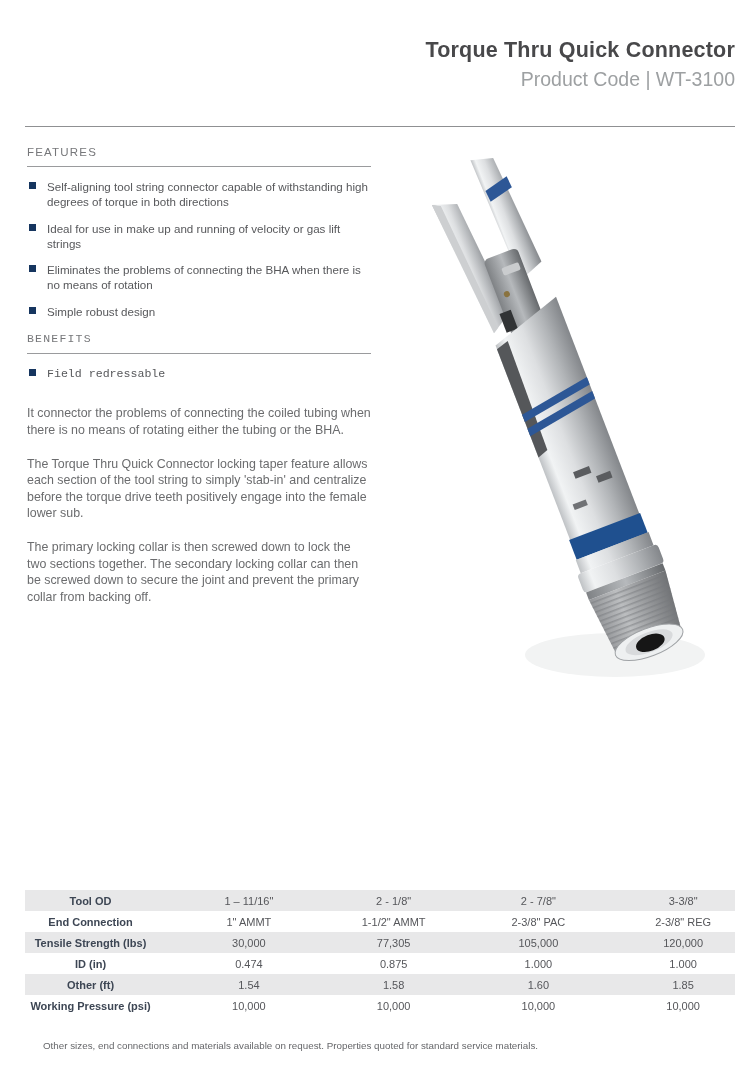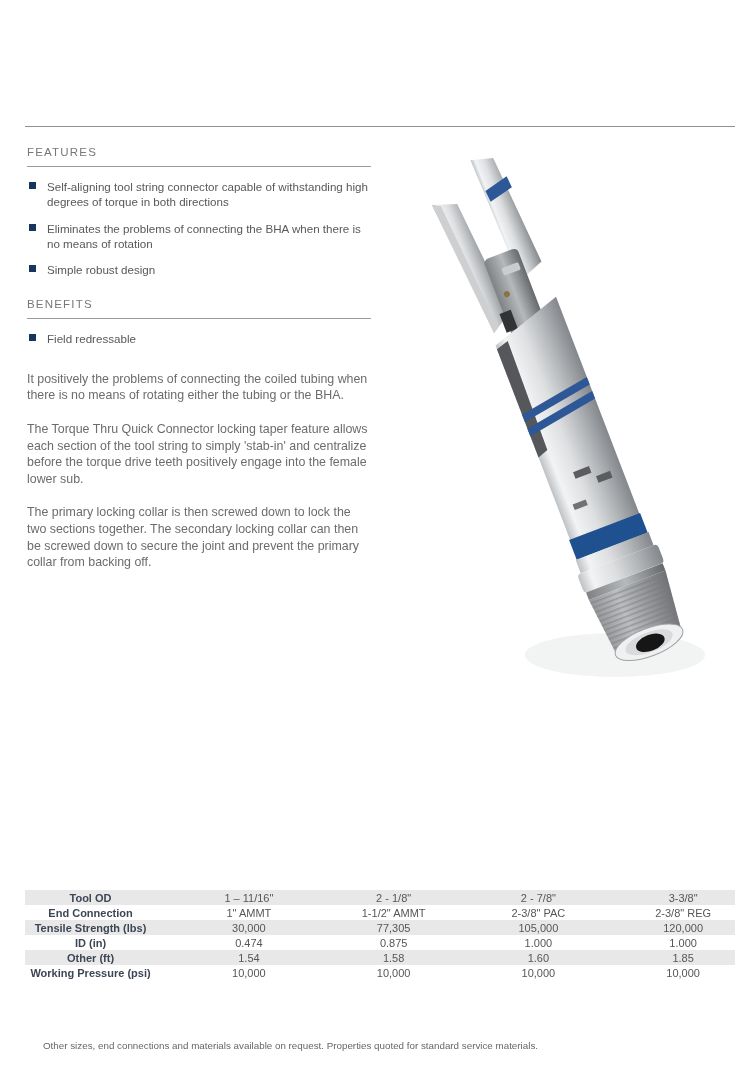--- a/index.html
+++ b/index.html
@@ -11,54 +11,62 @@
   .subtitle{font-size:19.5px;color:#9da0a2;font-weight:400;line-height:1.25;margin-top:3px;}
   .rule-top{position:absolute;top:126px;left:25px;width:710px;border-top:1px solid #8f9092;}
   
   .leftcol{position:absolute;left:27px;top:146px;width:346px;}
   .sec-head{font-size:11.5px;color:#76777a;letter-spacing:1.2px;margin:0 0 8px 0;font-weight:400;}
   .sec-rule{border:none;border-top:1px solid #9a9b9d;margin:0 0 12px 0;width:344px;}
   ul.blist{list-style:none;margin:0;padding:0;}
   ul.blist li{display:flex;margin:0 0 11px 0;}
   .sq{width:7px;height:7px;background:#16355f;margin:3px 11px 0 2px;flex:none;}
   .btxt{font-size:11.6px;color:#57585b;line-height:1.32;}
-  .benefits-block{margin-top:21px;}
+  .benefits-block{margin-top:13px;font-family:Liberation Mono, monospace;}
   .desc{margin-top:24px;}
   .lead{font-size:13.4px;font-weight:bold;color:#4c4d4f;line-height:1.3;margin:0 0 17px 0;}
   .para{font-size:12.4px;color:#6b6c6e;line-height:1.34;margin:0 0 17px 0;}
   
   .photo{position:absolute;left:375px;top:150px;width:360px;height:545px;}
   
   .spec{position:absolute;left:25px;top:890px;width:710px;}
-  .trow{display:flex;height:15px;align-items:center;gap:41px;}
+  .trow{display:flex;height:21px;align-items:center;gap:41px;}
   .trow:nth-child(odd){background:#e8e8e9;}
   .tlabel{width:24%;text-align:center;font-size:11px;font-weight:bold;color:#3d4654;}
   .tval{width:19%;text-align:center;font-size:11px;color:#55565a;}
   
   .footnote{position:absolute;left:43px;top:1040px;font-size:9.8px;color:#66676a;}
 </style>
 </head>
 <body>
 
 <div class="page">
 
+  <div class="hdr">
+    <div class="title">Torque Thru Quick Connector</div>
+    <div class="subtitle">Product Code | WT-3100</div>
+  </div>
   <div class="rule-top"></div>
 
   <div class="leftcol">
 
     <div>
       <div class="sec-head">FEATURES</div>
       <hr class="sec-rule">
       <ul class="blist">
         <li>
           <span class="sq"></span>
           <span class="btxt">Self-aligning tool string connector capable of withstanding high degrees of torque in both directions</span>
         </li>
         <li>
           <span class="sq"></span>
+          <span class="btxt">Ideal for use in make up and running of velocity or gas lift strings</span>
+        </li>
+        <li>
+          <span class="sq"></span>
           <span class="btxt">Eliminates the problems of connecting the BHA when there is no means of rotation</span>
         </li>
         <li>
           <span class="sq"></span>
           <span class="btxt">Simple robust design</span>
         </li>
       </ul>
     </div>
 
     <div class="benefits-block">
@@ -66,21 +74,21 @@
       <hr class="sec-rule">
       <ul class="blist">
         <li>
           <span class="sq"></span>
           <span class="btxt">Field redressable</span>
         </li>
       </ul>
     </div>
 
     <div class="desc">
-      <p class="para">It positively the problems of connecting the coiled tubing when there is no means of rotating either the tubing or the BHA.</p>
+      <p class="para">It connector the problems of connecting the coiled tubing when there is no means of rotating either the tubing or the BHA.</p>
       <p class="para">The Torque Thru Quick Connector locking taper feature allows each section of the tool string to simply 'stab-in' and centralize before the torque drive teeth positively engage into the female lower sub.</p>
       <p class="para">The primary locking collar is then screwed down to lock the two sections together. The secondary locking collar can then be screwed down to secure the joint and prevent the primary collar from backing off.</p>
     </div>
   </div>
 
   <svg class="photo" viewBox="0 0 360 545" width="360" height="545" aria-hidden="true">
     <defs>
       <linearGradient id="gm" x1="0" y1="0" x2="1" y2="0">
         <stop offset="0" stop-color="#bfc2c5"></stop>
           <stop offset="0.15" stop-color="#f1f3f4"></stop>

